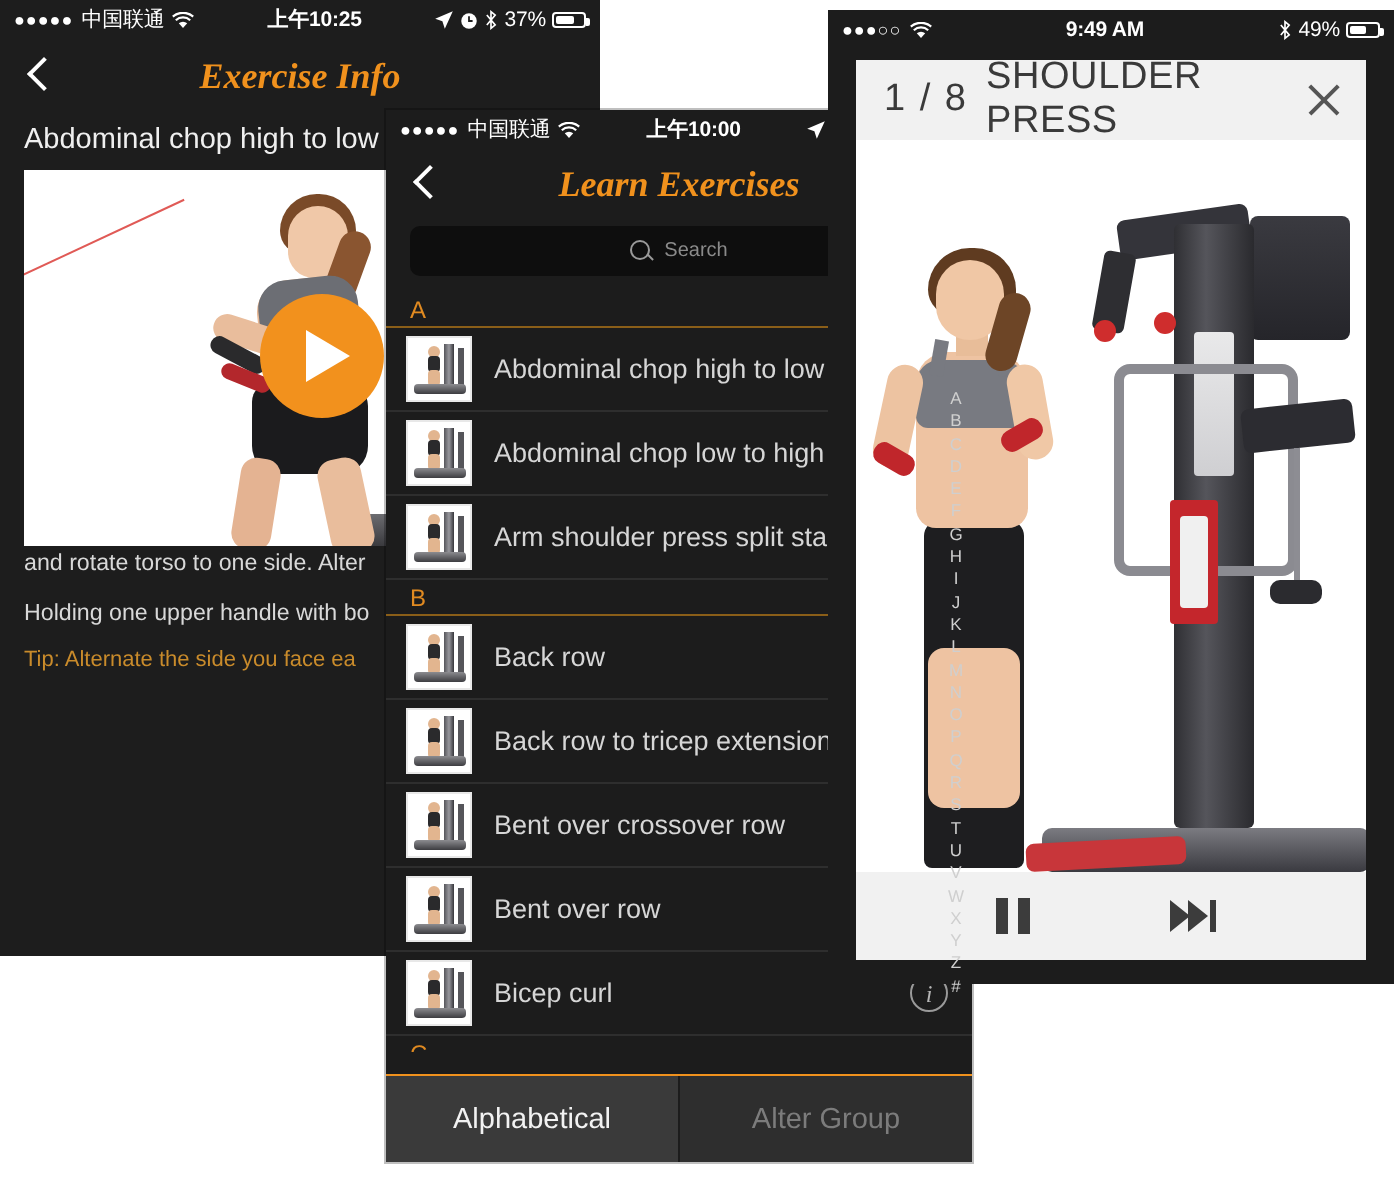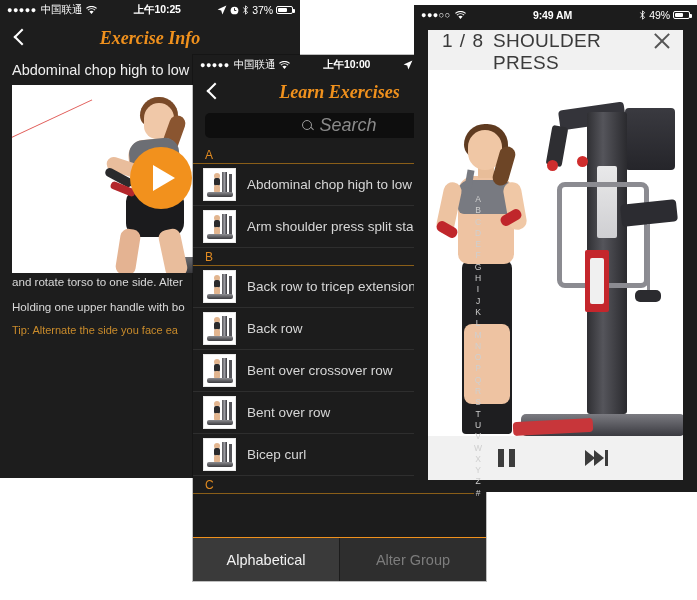--- a/index.html
+++ b/index.html
@@ -134,21 +134,21 @@
   }
   .nav-title-mid {
     position:absolute; left:0; right:0; text-align:center;
     font-style:italic; font-weight:bold; font-size:18px; color:#f0911d;
     font-family:"Liberation Serif", serif; pointer-events:none;
   }
   .search-wrap { padding:4px 12px 8px 12px; }
   .search-box {
     height:25px; background:#0e0e0e; border-radius:5px;
     display:flex; align-items:center; justify-content:center; gap:6px;
-    font-size:18px; color:#8a8a8a; cursor:text;font-style:italic;
+    font-size:10px; color:#8a8a8a; cursor:text;
   }
   .mag { width:11px; height:11px; position:relative; display:inline-block; }
   .mag::before{ content:""; position:absolute; left:0; top:0; width:8px; height:8px;
     border:1.4px solid #9a9a9a; border-radius:50%; }
   .mag::after{ content:""; position:absolute; left:7.5px; top:7.5px; width:4px;
     height:1.4px; background:#9a9a9a; transform:rotate(45deg); }
 
   .list-area { position:relative; height:380px; overflow:hidden; }
   .section-hd {
     color:#e08a21; font-size:12px; padding:2px 0 1px 12px;
@@ -208,21 +208,21 @@
   #phone-right {
     left:414px; top:5px; width:283px; height:487px;
     background:#1c1c1c; color:#fff;
   }
   #phone-right .statusbar { color:#fff; background:#1c1c1c; }
   .rp-inner {
     position:absolute; left:14px; top:25px; right:14px; bottom:12px;
     background:#fff; display:flex; flex-direction:column;
   }
   .rp-header {
-    height:40px; background:#f1f1f1; display:flex; align-items:flex-start;
+    height:40px; background:#f1f1f1; display:flex; align-items:center;
     padding:0 10px 0 14px; gap:9px; color:#333;
   }
   .rp-count { font-size:19px; color:#3a3a3a; letter-spacing:1px; }
   .rp-title { font-size:19px; color:#3a3a3a; letter-spacing:0.3px; flex:1; }
   .rp-close {
     width:22px; height:22px; position:relative; cursor:pointer; flex:0 0 auto;
   }
   .rp-close::before, .rp-close::after{
     content:""; position:absolute; left:1px; top:10px; width:20px; height:1.8px;
     background:#555;
@@ -450,50 +450,64 @@
             <div class="thumb">
               <div class="t-post"></div>
               <div class="t-post2"></div>
               <div class="t-person">
                 <div class="t-head"></div>
                 <div class="t-body"></div>
                 <div class="t-leg"></div>
               </div>
               <div class="t-base"></div>
             </div>
+            <div class="row-label">Abdominal chop low to high</div>
+            <div class="info-btn">i</div>
+          </div>
+          <div class="row">
+            <div class="thumb">
+              <div class="t-post"></div>
+              <div class="t-post2"></div>
+              <div class="t-person">
+                <div class="t-head"></div>
+                <div class="t-body"></div>
+                <div class="t-leg"></div>
+              </div>
+              <div class="t-base"></div>
+            </div>
             <div class="row-label">Arm shoulder press split stance</div>
             <div class="info-btn">i</div>
           </div>
           <div class="section-hd">B</div>
           <div class="row">
             <div class="thumb">
               <div class="t-post"></div>
               <div class="t-post2"></div>
               <div class="t-person">
                 <div class="t-head"></div>
                 <div class="t-body"></div>
                 <div class="t-leg"></div>
               </div>
               <div class="t-base"></div>
             </div>
+            <div class="row-label">Back row</div>
+            <div class="info-btn">i</div>
+          </div>
+          <div class="row">
+            <div class="thumb">
+              <div class="t-post"></div>
+              <div class="t-post2"></div>
+              <div class="t-person">
+                <div class="t-head"></div>
+                <div class="t-body"></div>
+                <div class="t-leg"></div>
+              </div>
+              <div class="t-base"></div>
+            </div>
             <div class="row-label">Back row to tricep extension</div>
-            <div class="info-btn">i</div>
-          </div>
-          <div class="row">
-            <div class="thumb">
-              <div class="t-post"></div>
-              <div class="t-post2"></div>
-              <div class="t-person">
-                <div class="t-head"></div>
-                <div class="t-body"></div>
-                <div class="t-leg"></div>
-              </div>
-              <div class="t-base"></div>
-            </div>
-            <div class="row-label">Back row</div>
             <div class="info-btn">i</div>
           </div>
           <div class="row">
             <div class="thumb">
               <div class="t-post"></div>
               <div class="t-post2"></div>
               <div class="t-person">
                 <div class="t-head"></div>
                 <div class="t-body"></div>
                 <div class="t-leg"></div>

